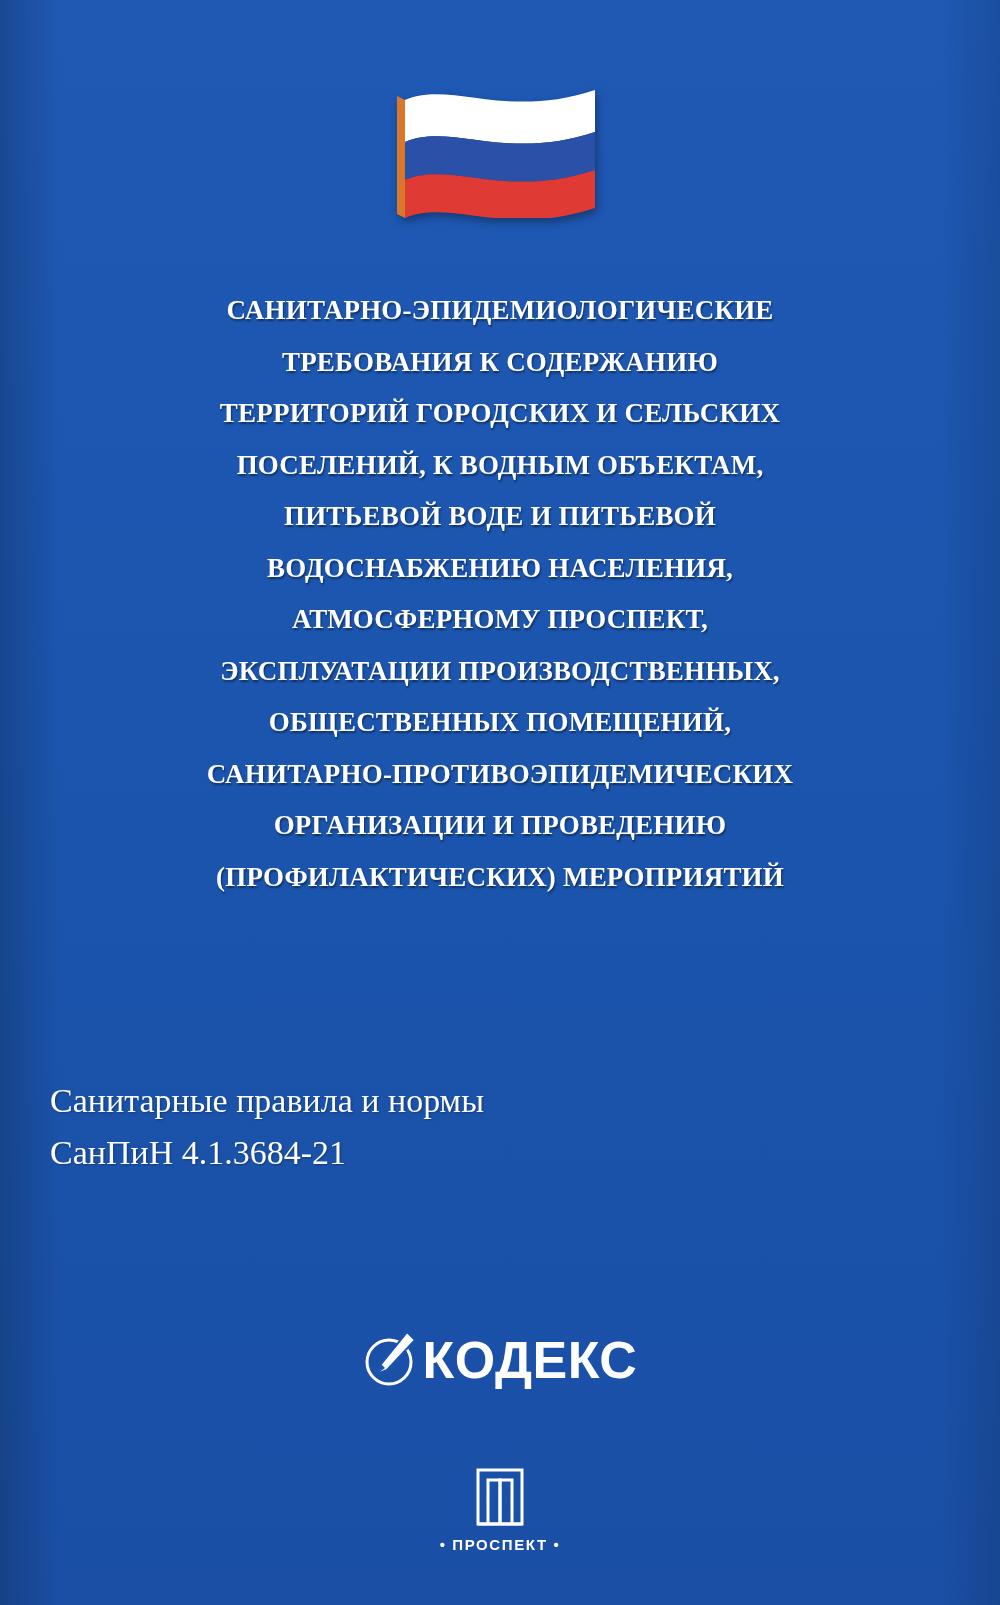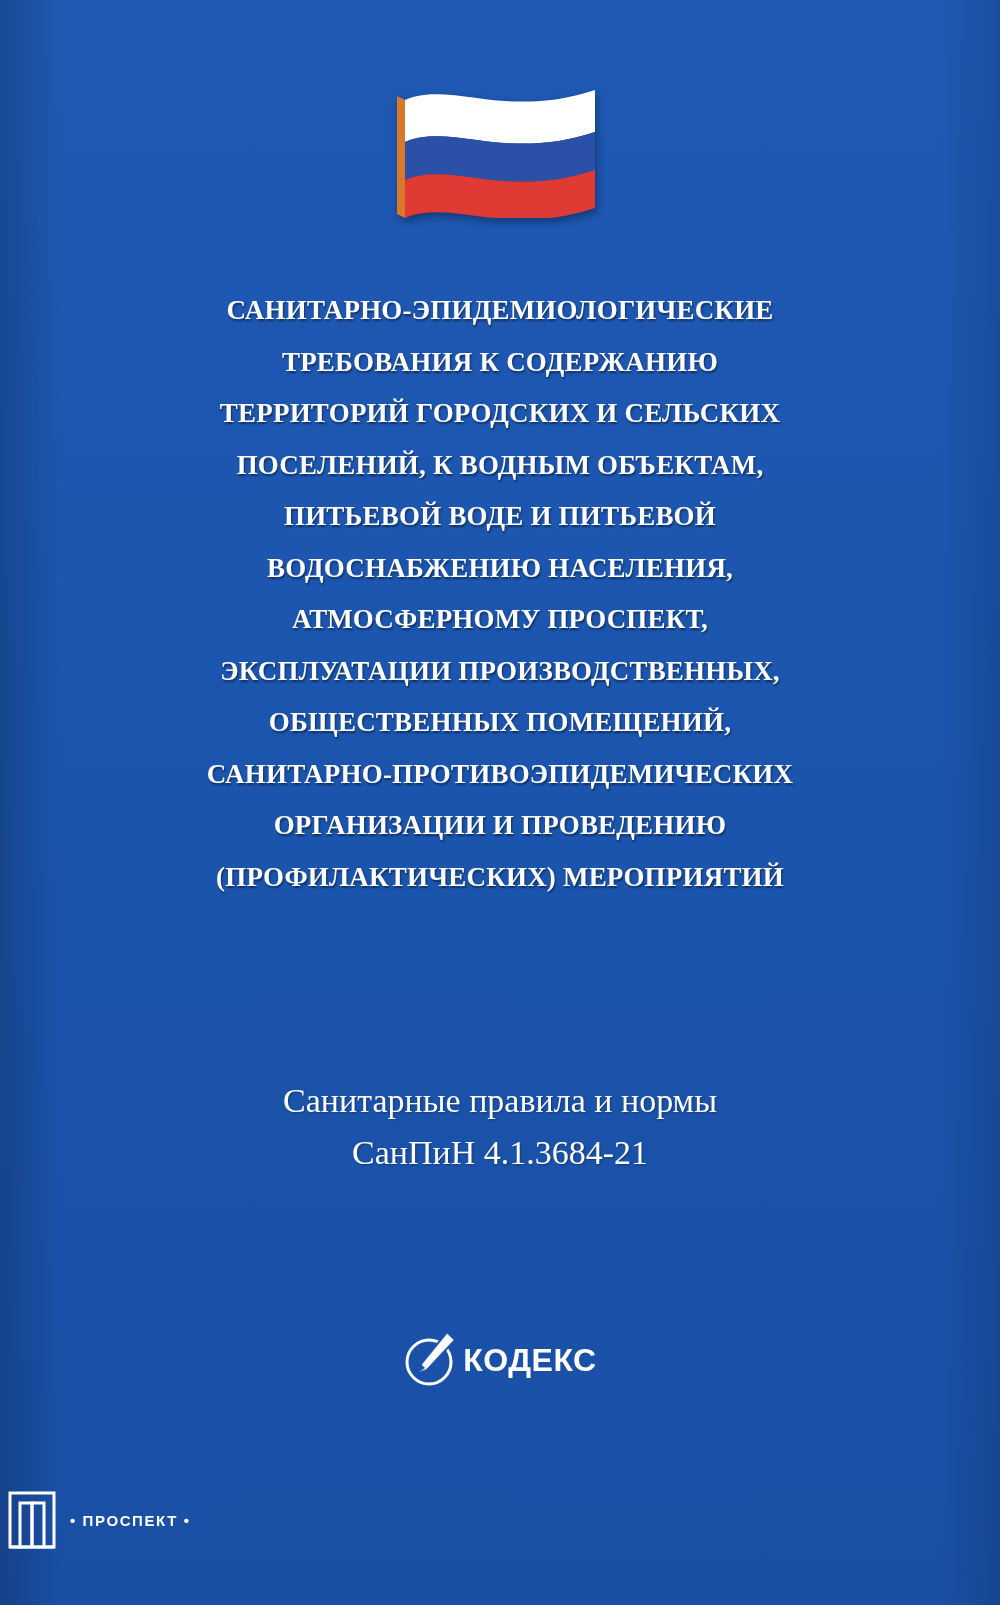--- a/index.html
+++ b/index.html
@@ -61,21 +61,21 @@
     white-space: nowrap;
     text-shadow: 1px 2px 2px rgba(0,0,0,0.45);
   }
 
   
   .subtitle-block {
     position: absolute;
     top: 1075px;
     left: 50px;
     width: 900px;
-    text-align: center;
+    text-align: left;
   }
   .subtitle-line {
     color: #ffffff;
     font-family: "Liberation Serif", serif;
     font-weight: normal;
     font-size: 34px;
     line-height: 52px;
     text-shadow: 1px 1px 2px rgba(0,0,0,0.3);
   }
 
@@ -90,33 +90,33 @@
     justify-content: center;
     gap: 4px;
   }
   .kodeks-mark {
     display: block;
   }
   .kodeks-text {
     color: #ffffff;
     font-family: "Liberation Sans", sans-serif;
     font-weight: bold;
-    font-size: 32px;
+    font-size: 52px;
     letter-spacing: 0.5px;
     line-height: 44px;
   }
 
   
   .publisher {
     position: absolute;
     bottom: 52px;
     left: 0;
     width: 100%;
     display: flex;
-    flex-direction: row;
+    flex-direction: column;
     align-items: center;
     gap: 6px;
   }
   .publisher-mark {
     display: block;
   }
   .publisher-name {
     color: #ffffff;
     font-family: "Liberation Sans", sans-serif;
     font-size: 15px;

